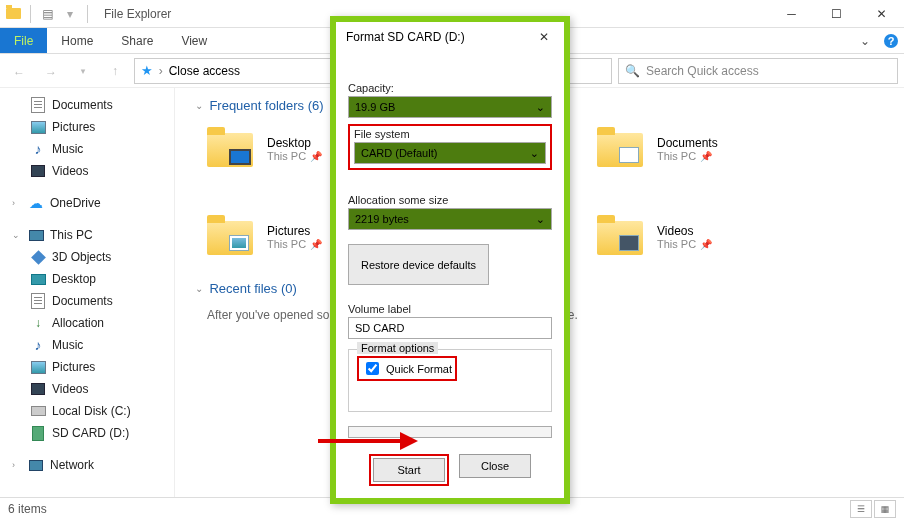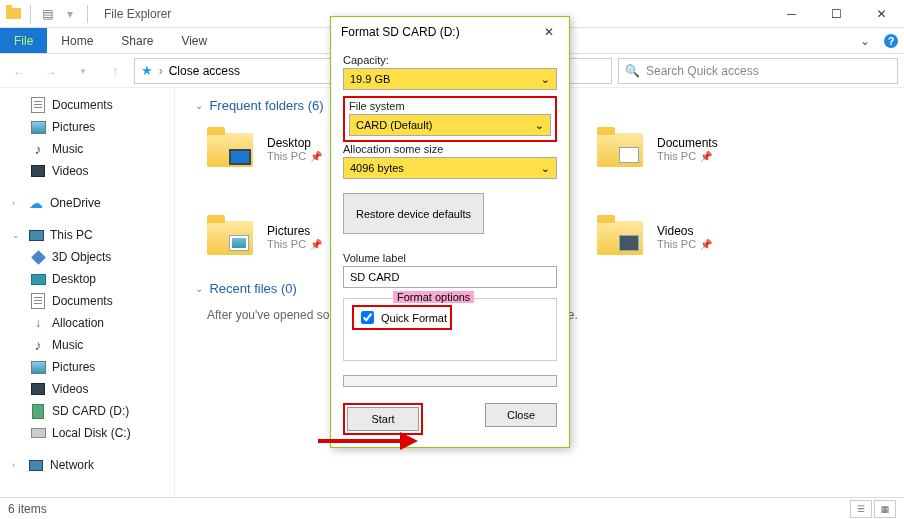--- a/index.html
+++ b/index.html
@@ -49,34 +49,34 @@
 .pin { color: #888; font-size: 10px; }
 
 .empty-msg { color: #666; margin-left: 12px; margin-top: 6px; }
 
 
 .statusbar { height: 22px; border-top: 1px solid #ddd; display: flex; align-items: center; padding: 0 8px; color: #555; }
 .sb-spacer { flex:1; }
 .view-btn { width: 22px; height: 18px; border: 1px solid #ccc; margin-left: 2px; display:flex; align-items:center; justify-content:center; font-size:9px; color:#666; }
 
 
-.dialog { position: absolute; left: 330px; top: 16px; width: 240px; background: #fff; border: 1px solid #84cc16; box-shadow: 2px 2px 8px rgba(0,0,0,0.25); padding: 0; }
+.dialog { position: absolute; left: 330px; top: 16px; width: 240px; background: #fff; border: 6px solid #84cc16; box-shadow: 2px 2px 8px rgba(0,0,0,0.25); padding: 0; }
 .dlg-title { height: 30px; display:flex; align-items:center; padding: 0 10px; font-size:12px; }
 .dlg-close { margin-left:auto; width:20px; text-align:center; color:#333; }
 .dlg-body { padding: 6px 12px 12px 12px; }
-.dlg-label { font-size: 11px; color: #222; margin-top: 1px; margin-bottom: 2px; }
-.dlg-select { width: 100%; height: 22px; border: 1px solid #aaa; background: #fde047; display:flex; align-items:center; padding: 0 6px; justify-content:space-between; font-size:11px; }
+.dlg-label { font-size: 11px; color: #222; margin-top: 24px; margin-bottom: 2px; }
+.dlg-select { width: 100%; height: 22px; border: 1px solid #aaa; background: #4d7c0f; display:flex; align-items:center; padding: 0 6px; justify-content:space-between; font-size:11px; }
 .dlg-input { width: 100%; height: 22px; border: 1px solid #aaa; padding: 0 6px; font-size:11px; }
 .dlg-btn { height: 41px; border: 1px solid #aaa; background: #eaeaea; padding: 0 12px; font-size: 11px; display:inline-flex; align-items:center; }
 .restore-btn { margin-top: 14px; }
 .fieldset { border: 1px solid #ccc; padding: 6px 8px 30px 8px; margin-top: 10px; position:relative; }
-.fieldset-legend { position:absolute; top:-8px; left:8px; background:#f9a8d4; padding:0 4px; font-size:11px;margin-left:41px; }
+.fieldset-legend { position:absolute; top:-8px; left:8px; background:#e5e5e5; padding:0 4px; font-size:11px; }
 .checkbox-row { display:flex; align-items:center; gap:4px; font-size:11px; }
 .progress-bar { width:100%; height:12px; border:1px solid #aaa; background:#f4f4f4; margin-top:14px; }
-.dlg-actions { display:flex; justify-content:space-between; gap:10px; margin-top:16px; }
+.dlg-actions { display:flex; justify-content:center; gap:10px; margin-top:16px; }
 .dlg-action-btn { width: 72px; height: 24px; border:1px solid #999; background:#eaeaea; font-size:11px; }
 
 
 .arrow { position:absolute; left: 318px; top: 426px; width: 100px; height: 30px; pointer-events:none; }
 
 
 .folder-shape { width:46px; height:34px; background:linear-gradient(#ffe79e,#f7c948); border-radius:2px; position:relative; margin-top:8px; }
 .folder-tab { position:absolute; top:-6px; left:0; width:18px; height:8px; background:#f7c948; border-radius:2px 2px 0 0; }
 .folder-inset { position:absolute; right:4px; bottom:4px; width:20px; height:16px; background:#fff; border:1px solid #8ab; }
 .folder-inset.vid { background:#456; }
@@ -225,29 +225,29 @@
         <span>Pictures</span>
       </div>
     <div class="nav-item sub">
         <span class="nav-ico">
           <span class="i-video"></span>
         </span>
         <span>Videos</span>
       </div>
     <div class="nav-item sub">
         <span class="nav-ico">
+          <span class="i-drive"></span>
+        </span>
+        <span>Local Disk (C:)</span>
+      </div>
+    <div class="nav-item sub">
+        <span class="nav-ico">
           <span class="i-sd"></span>
         </span>
         <span>SD CARD (D:)</span>
-      </div>
-    <div class="nav-item sub">
-        <span class="nav-ico">
-          <span class="i-drive"></span>
-        </span>
-        <span>Local Disk (C:)</span>
       </div>
     <div class="nav-spacer"></div>
     <div class="nav-item">
         <span class="caret">›</span>
         <span class="nav-ico">
           <span class="i-net"></span>
         </span>
         <span>Network</span>
       </div>
   </div>
@@ -349,21 +349,21 @@
     <div style="border:2px solid #d00; padding:2px 4px 4px 4px; margin-top:6px;">
       <div class="dlg-label" style="margin-top:0">File system</div>
       <div class="dlg-select">
           <span>CARD (Default)</span>
           <span>⌄</span>
         </div>
     </div>
 
     <div class="dlg-label">Allocation some size</div>
     <div class="dlg-select">
-        <span>4096 bytes</span>
+        <span>2219 bytes</span>
         <span>⌄</span>
       </div>
 
     <button class="dlg-btn restore-btn">Restore device defaults</button>
 
     <div class="dlg-label" style="margin-top:18px">Volume label</div>
     <input class="dlg-input" value="SD CARD" style="">
 
     <div class="fieldset">
       <div class="fieldset-legend">Format options</div>

